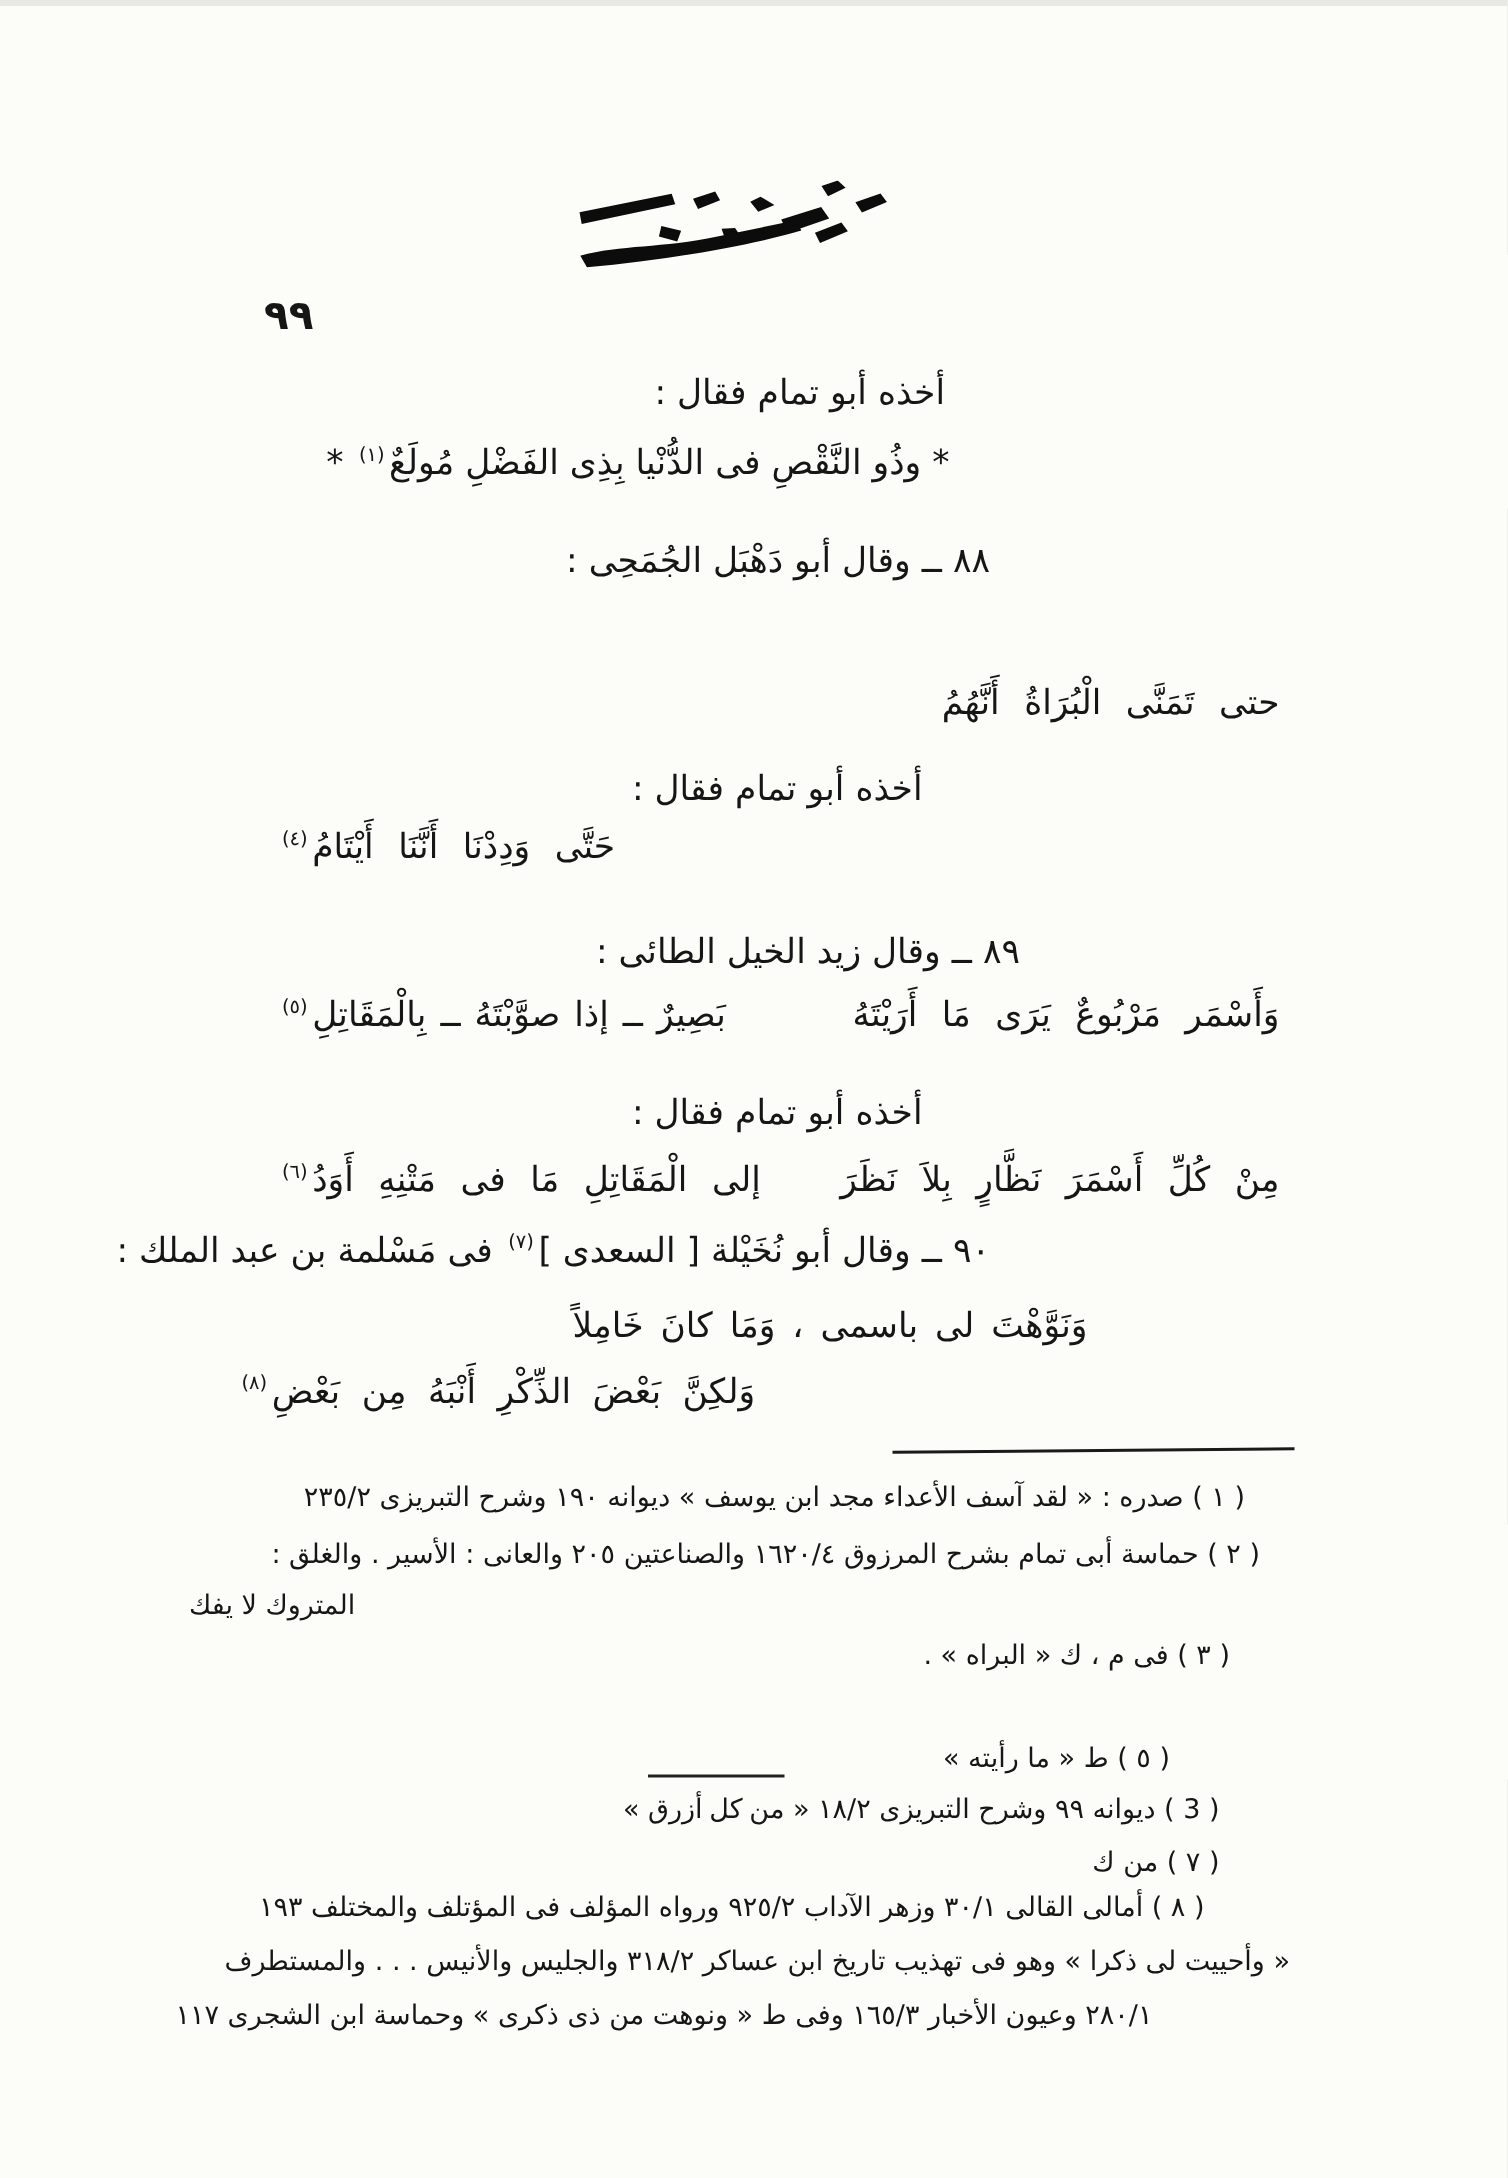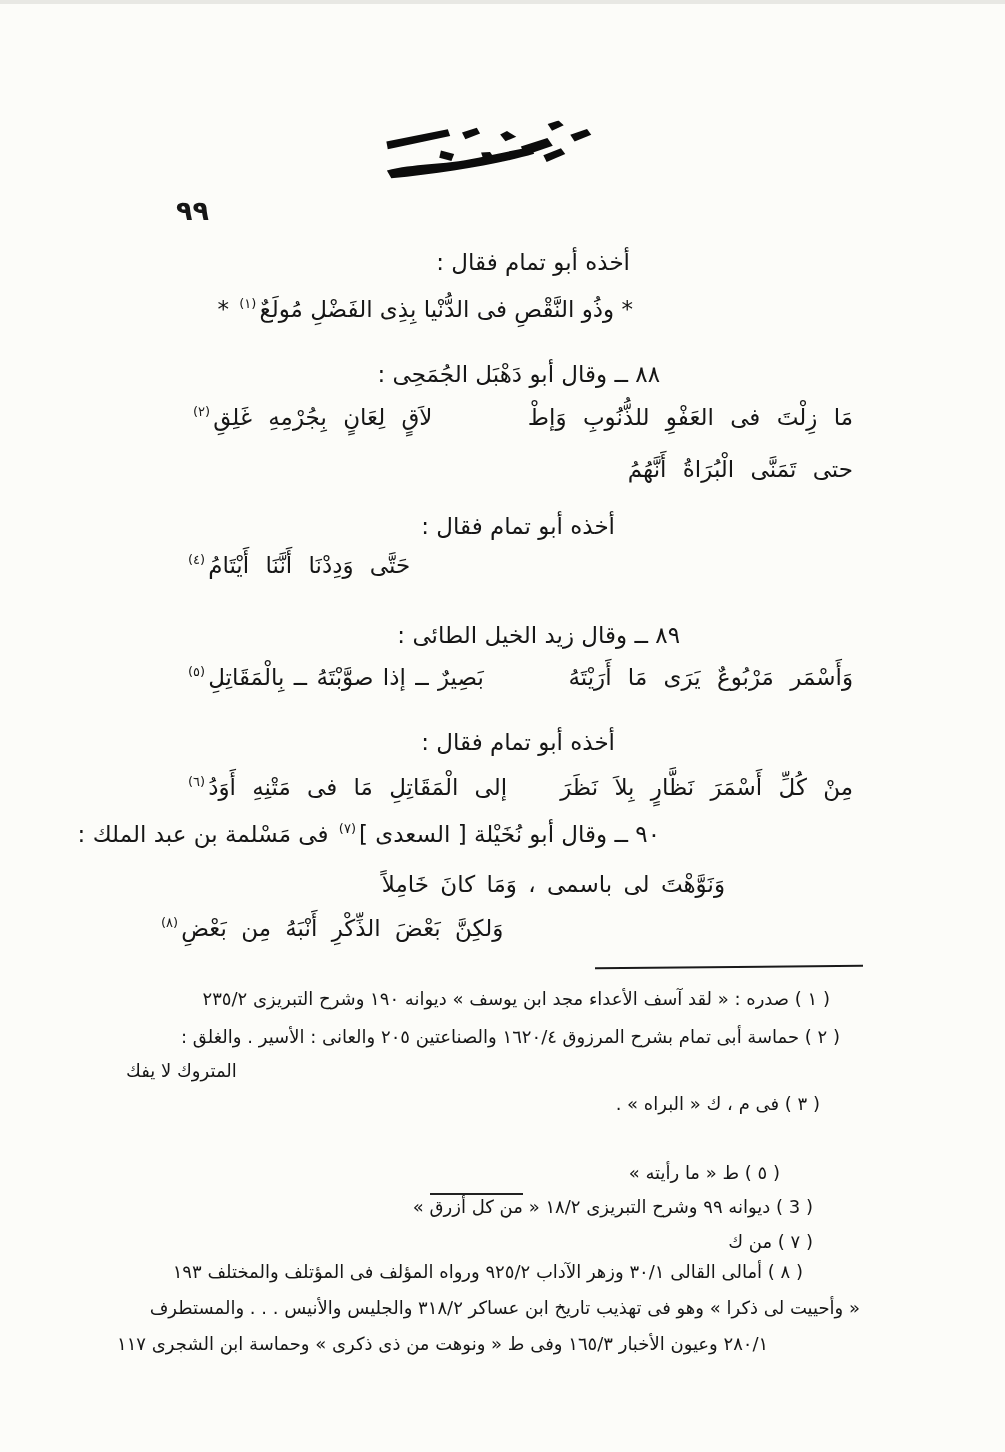--- a/index.html
+++ b/index.html
@@ -15,21 +15,21 @@
   }
   .ln{position:absolute;white-space:nowrap;font-size:23px;line-height:1.25;}
   .pagenum{font-size:27px;font-weight:bold;letter-spacing:3px;}
   .hemi{position:absolute;white-space:nowrap;font-size:23px;word-spacing:9px;}
   .hemi-r{right:152px;}
   .hemi-l{left:185px;}
   .vrow{position:absolute;left:0;right:0;height:48px;}
   .fn{font-size:18px;line-height:1.3;text-align:center;}
   .fnref{font-size:13px;vertical-align:super;margin:0 3px;}
   .rule{position:absolute;height:2px;background:#1a1a1a;transform:rotate(-0.5deg);}
-  .ov{border-top:2px solid #222;padding-top:1px;}
+  .ov{border-top:2px solid #222;padding-top:11px;font-family:Liberation Serif, serif;}
   .stamp{position:absolute;top:120px;left:383px;width:215px;height:54px;transform:rotate(-3deg);}
 </style>
 </head>
 <body>
 
 <div class="page">
 
   <div class="stamp">
     <svg width="215" height="54" viewBox="0 0 215 54" xmlns="http://www.w3.org/2000/svg">
       <g fill="#0c0c0c">
@@ -53,24 +53,20 @@
 
   <div class="ln" style="top:291px;right:372px">
     <span>*</span>
     <span>وذُو النَّقْصِ فى الدُّنْيا بِذِى الفَضْلِ مُولَعٌ</span><sup class="fnref">(١)</sup>
     <span>*</span>
   </div>
 
   <div class="ln" style="top:356px;right:345px">٨٨ ــ وقال أبو دَهْبَل الجُمَحِى :</div>
 
   <div class="vrow" style="top:400px">
-    <span class="hemi hemi-r">مَا زِلْتَ فى العَفْوِ للذُّنُوبِ وَإطْ</span>
-    <span class="hemi hemi-l" style="left:190px">
-      <span>لاَقٍ لِعَانٍ بِجُرْمِهِ غَلِقِ</span><sup class="fnref">(٢)</sup>
-    </span>
   </div>
 
   <div class="vrow" style="top:452px">
     <span class="hemi hemi-r">حتى تَمَنَّى الْبُرَاةُ أَنَّهُمُ</span>
   </div>
 
   <div class="ln" style="top:508px;right:390px">أخذه أبو تمام فقال :</div>
 
   <div class="vrow" style="top:548px">
     <span class="hemi hemi-l">

